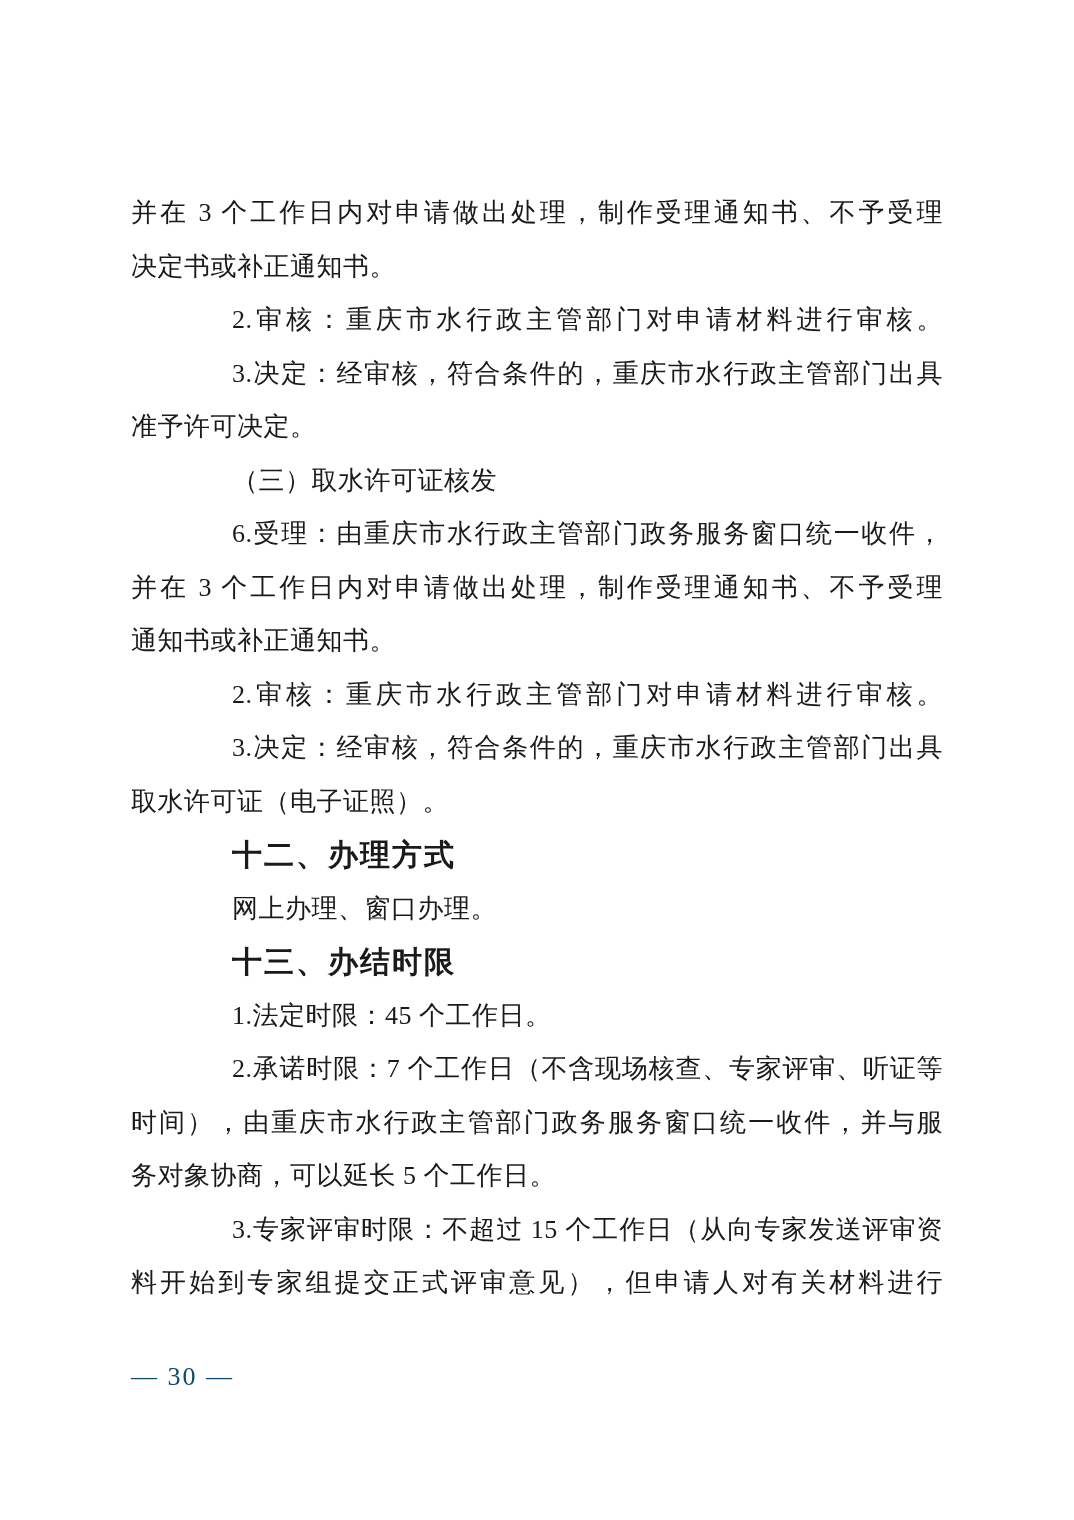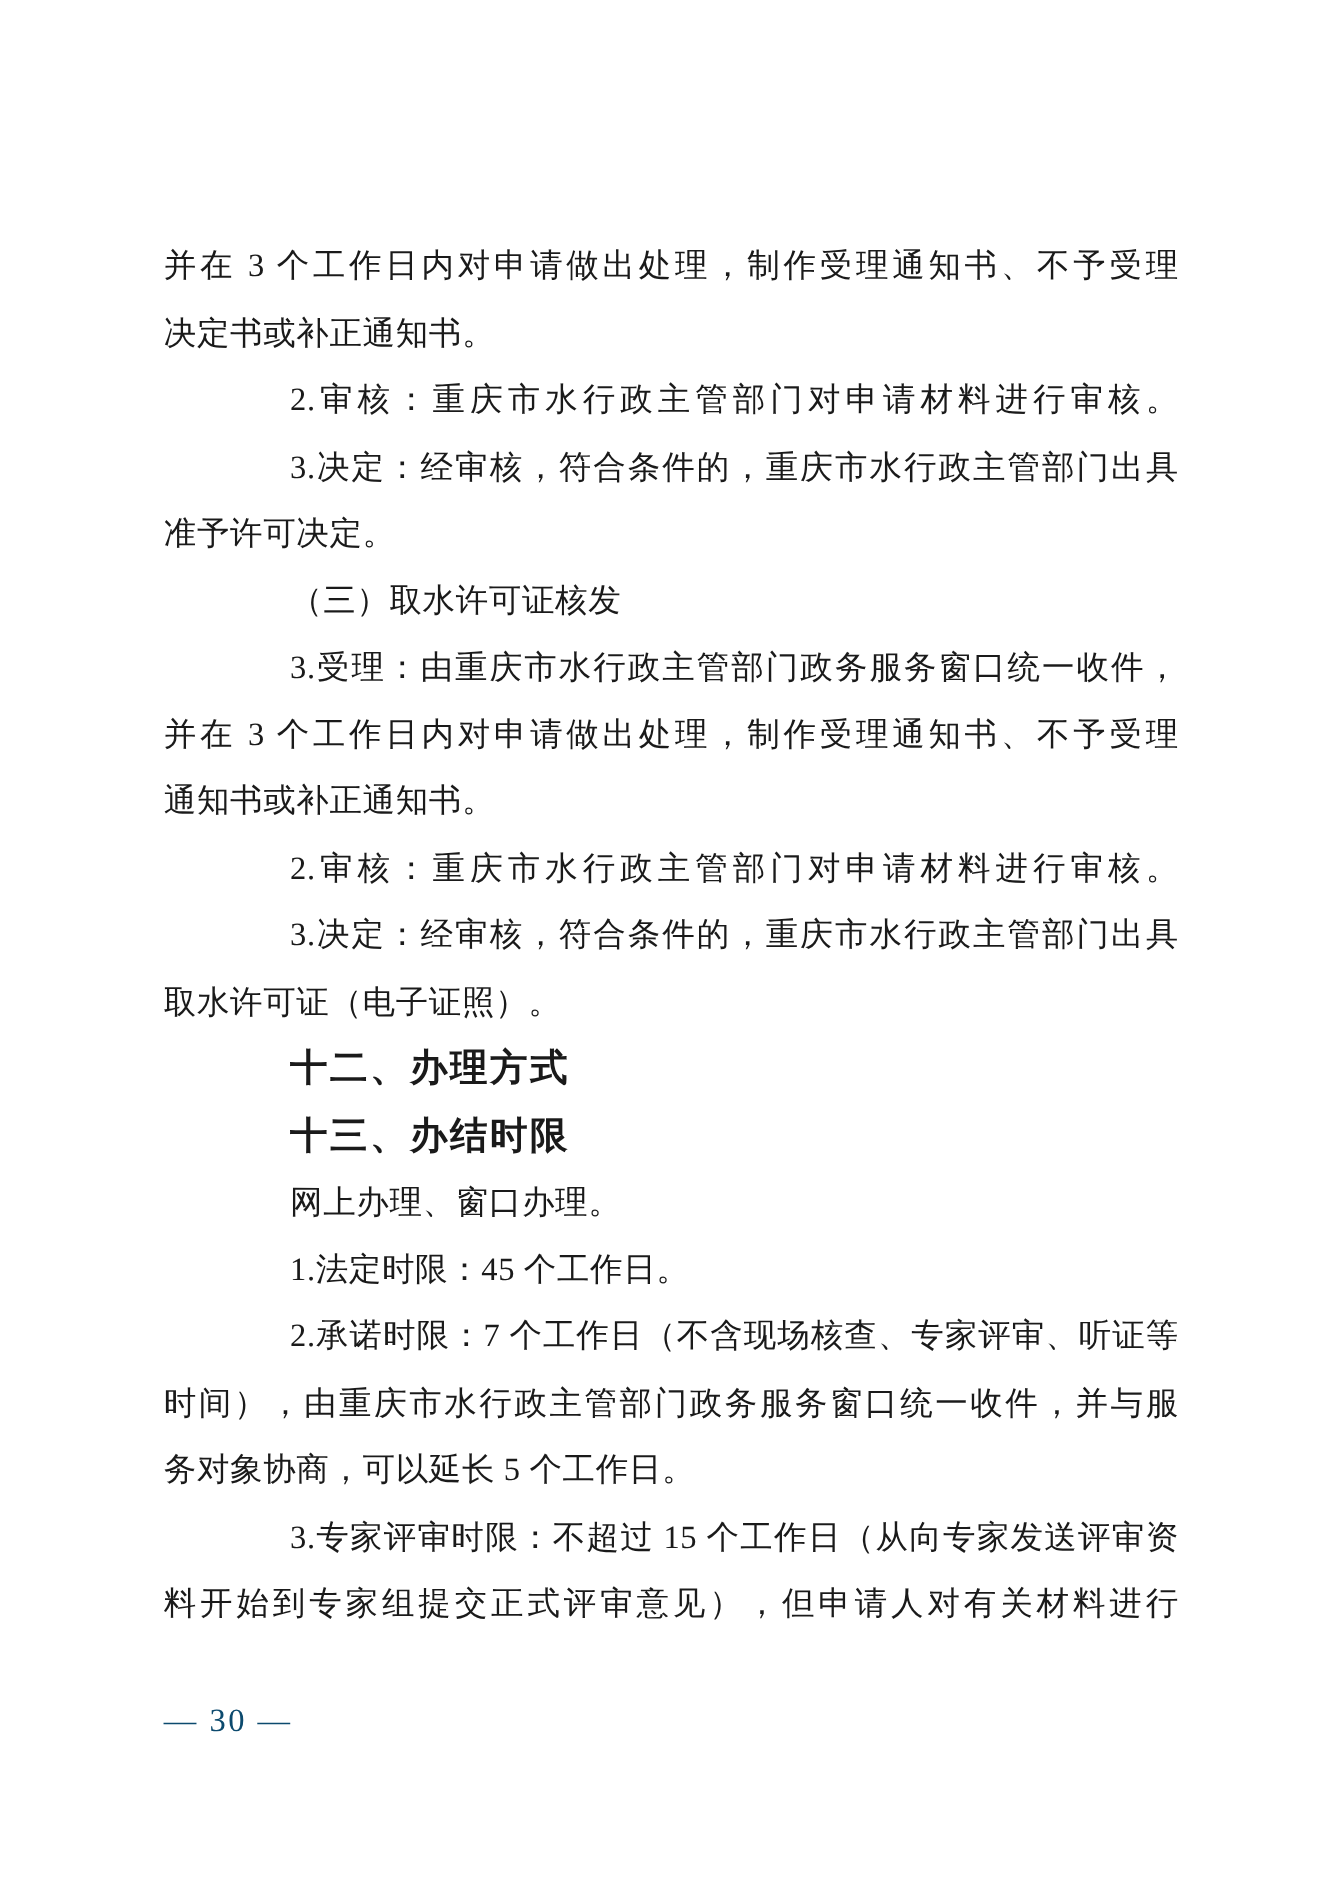--- a/index.html
+++ b/index.html
@@ -61,29 +61,29 @@
 <body>
 
 <div class="page">
   <div class="text-block">
       <div class="line stretch">并在 3 个工作日内对申请做出处理，制作受理通知书、不予受理</div>
       <div class="line">决定书或补正通知书。</div>
       <div class="line indent stretch">2.审核：重庆市水行政主管部门对申请材料进行审核。</div>
       <div class="line indent stretch">3.决定：经审核，符合条件的，重庆市水行政主管部门出具</div>
       <div class="line">准予许可决定。</div>
       <div class="line indent">（三）取水许可证核发</div>
-      <div class="line indent stretch">3.受理：由重庆市水行政主管部门政务服务窗口统一收件，</div>
+      <div class="line indent stretch">6.受理：由重庆市水行政主管部门政务服务窗口统一收件，</div>
       <div class="line stretch">并在 3 个工作日内对申请做出处理，制作受理通知书、不予受理</div>
       <div class="line">通知书或补正通知书。</div>
       <div class="line indent stretch">2.审核：重庆市水行政主管部门对申请材料进行审核。</div>
       <div class="line indent stretch">3.决定：经审核，符合条件的，重庆市水行政主管部门出具</div>
       <div class="line">取水许可证（电子证照）。</div>
       <div class="line indent heading">十二、办理方式</div>
+      <div class="line indent">网上办理、窗口办理。</div>
       <div class="line indent heading">十三、办结时限</div>
-      <div class="line indent">网上办理、窗口办理。</div>
       <div class="line indent">1.法定时限：45 个工作日。</div>
       <div class="line indent stretch">2.承诺时限：7 个工作日（不含现场核查、专家评审、听证等</div>
       <div class="line stretch">时间），由重庆市水行政主管部门政务服务窗口统一收件，并与服</div>
       <div class="line">务对象协商，可以延长 5 个工作日。</div>
       <div class="line indent stretch">3.专家评审时限：不超过 15 个工作日（从向专家发送评审资</div>
       <div class="line stretch">料开始到专家组提交正式评审意见），但申请人对有关材料进行</div>
     </div>
   <div class="page-number">— 30 —</div>
 </div>
 

